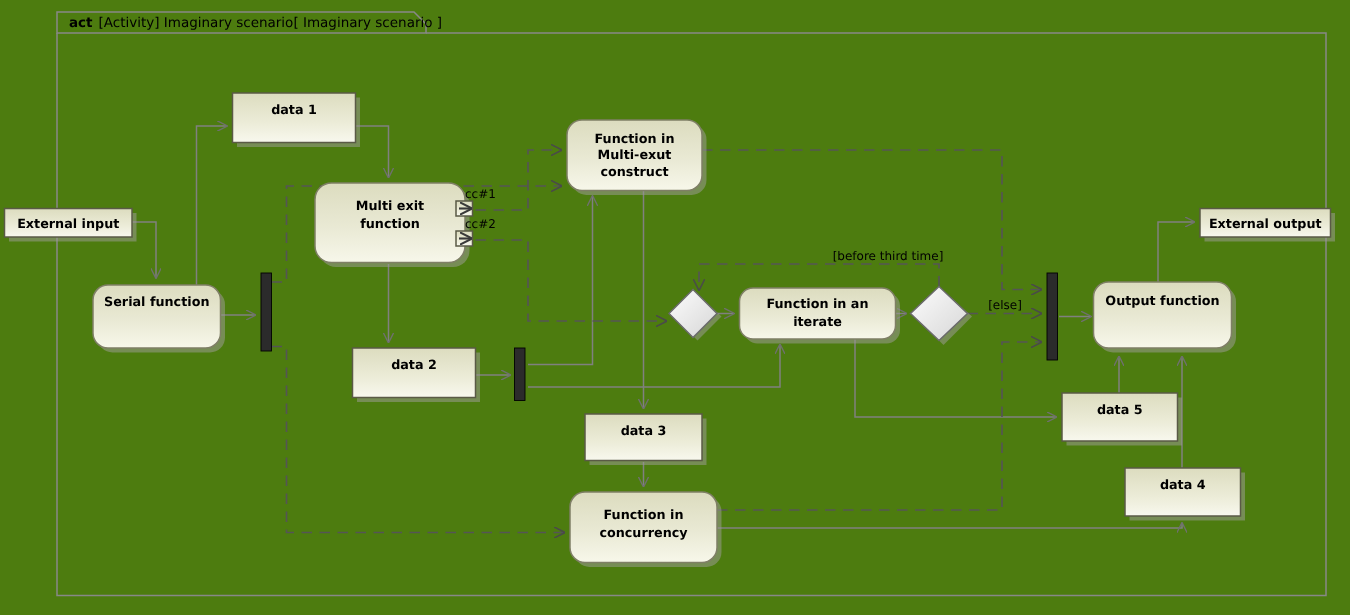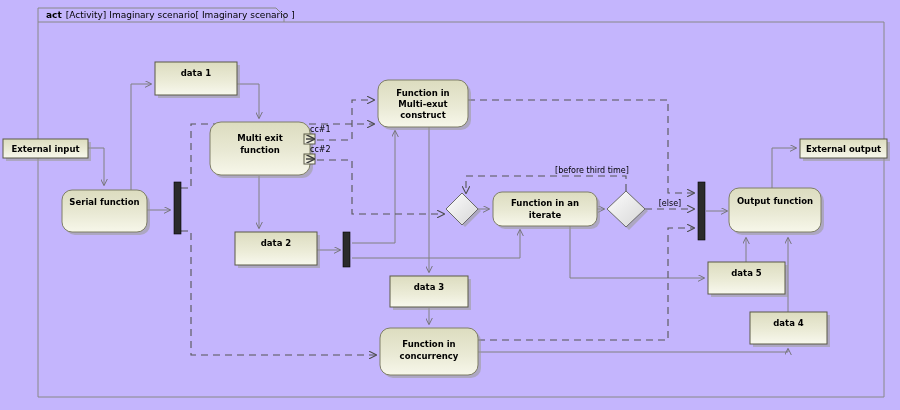--- a/index.html
+++ b/index.html
@@ -4,21 +4,21 @@
 <style>
   html, body {
     margin: 0;
     padding: 0;
     background: #ffffff;
   }
   #canvas {
     position: relative;
     width: 900px;
     height: 410px;
-    background: #c4b5fd;
+    background: #4d7c0f;
     font-family: "DejaVu Sans", sans-serif;
     overflow: hidden;
   }
   svg#diagram {
     position: absolute;
     left: 0;
     top: 0;
     width: 900px;
     height: 410px;
   }

